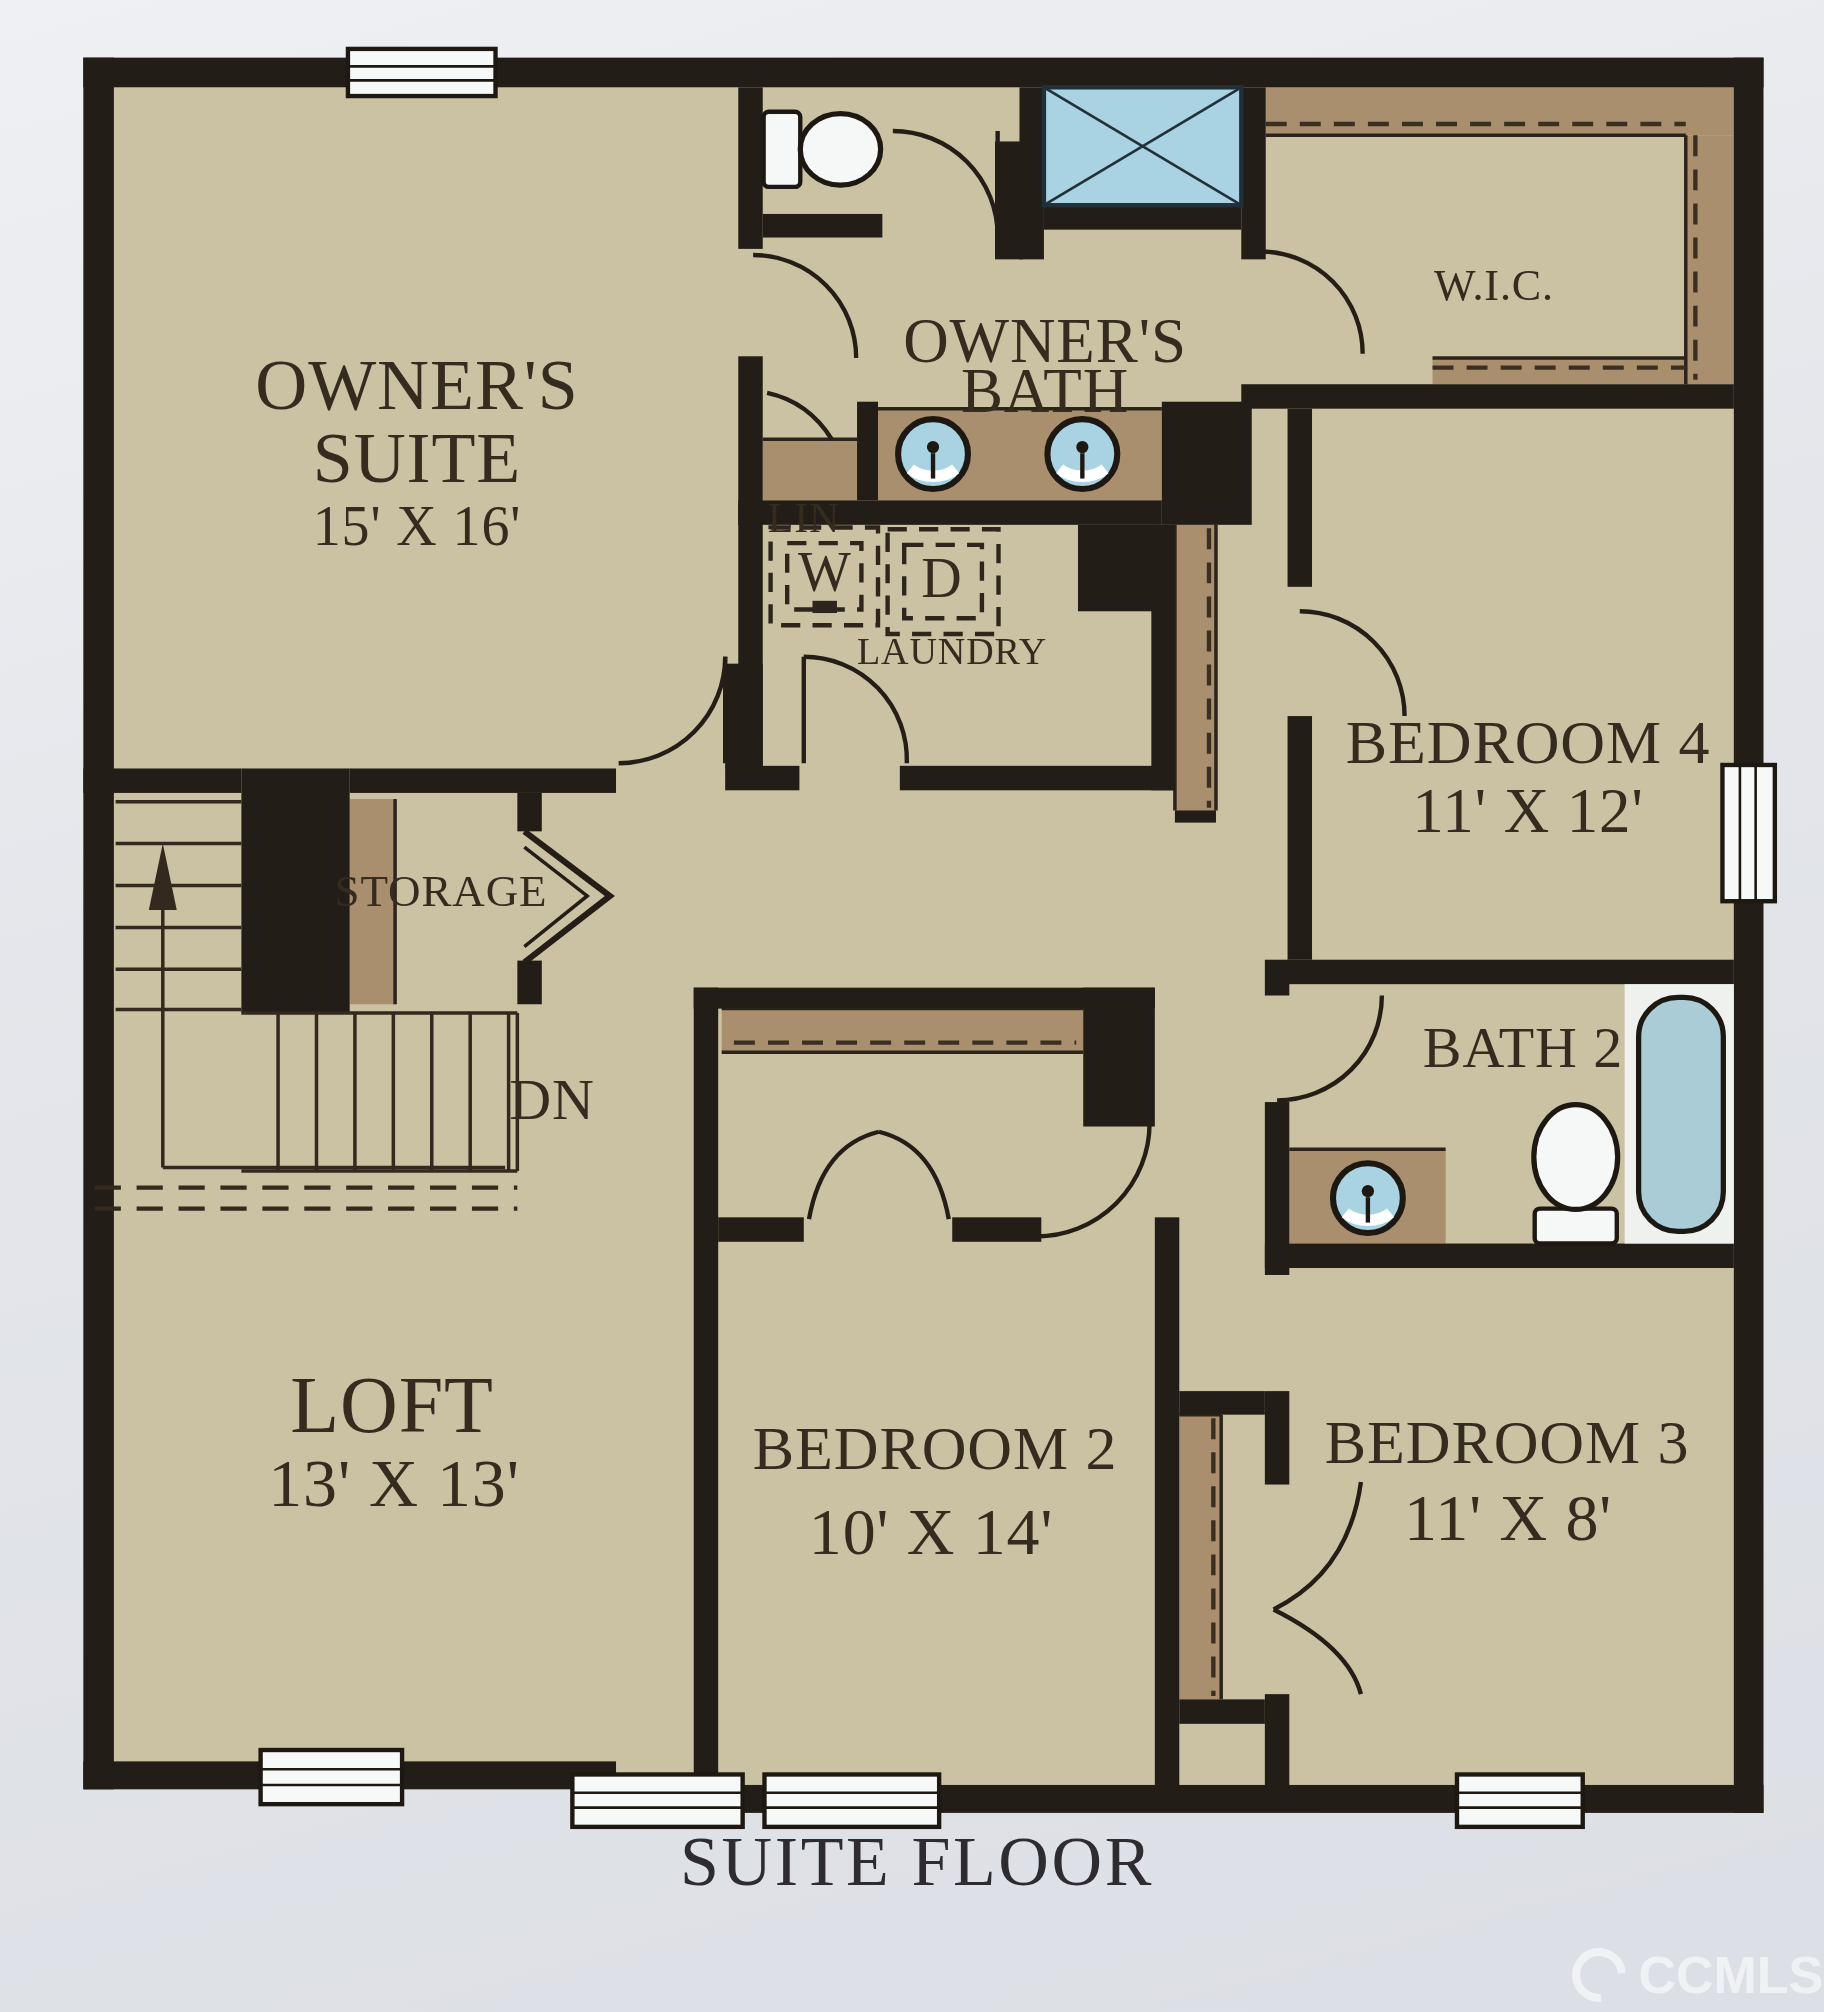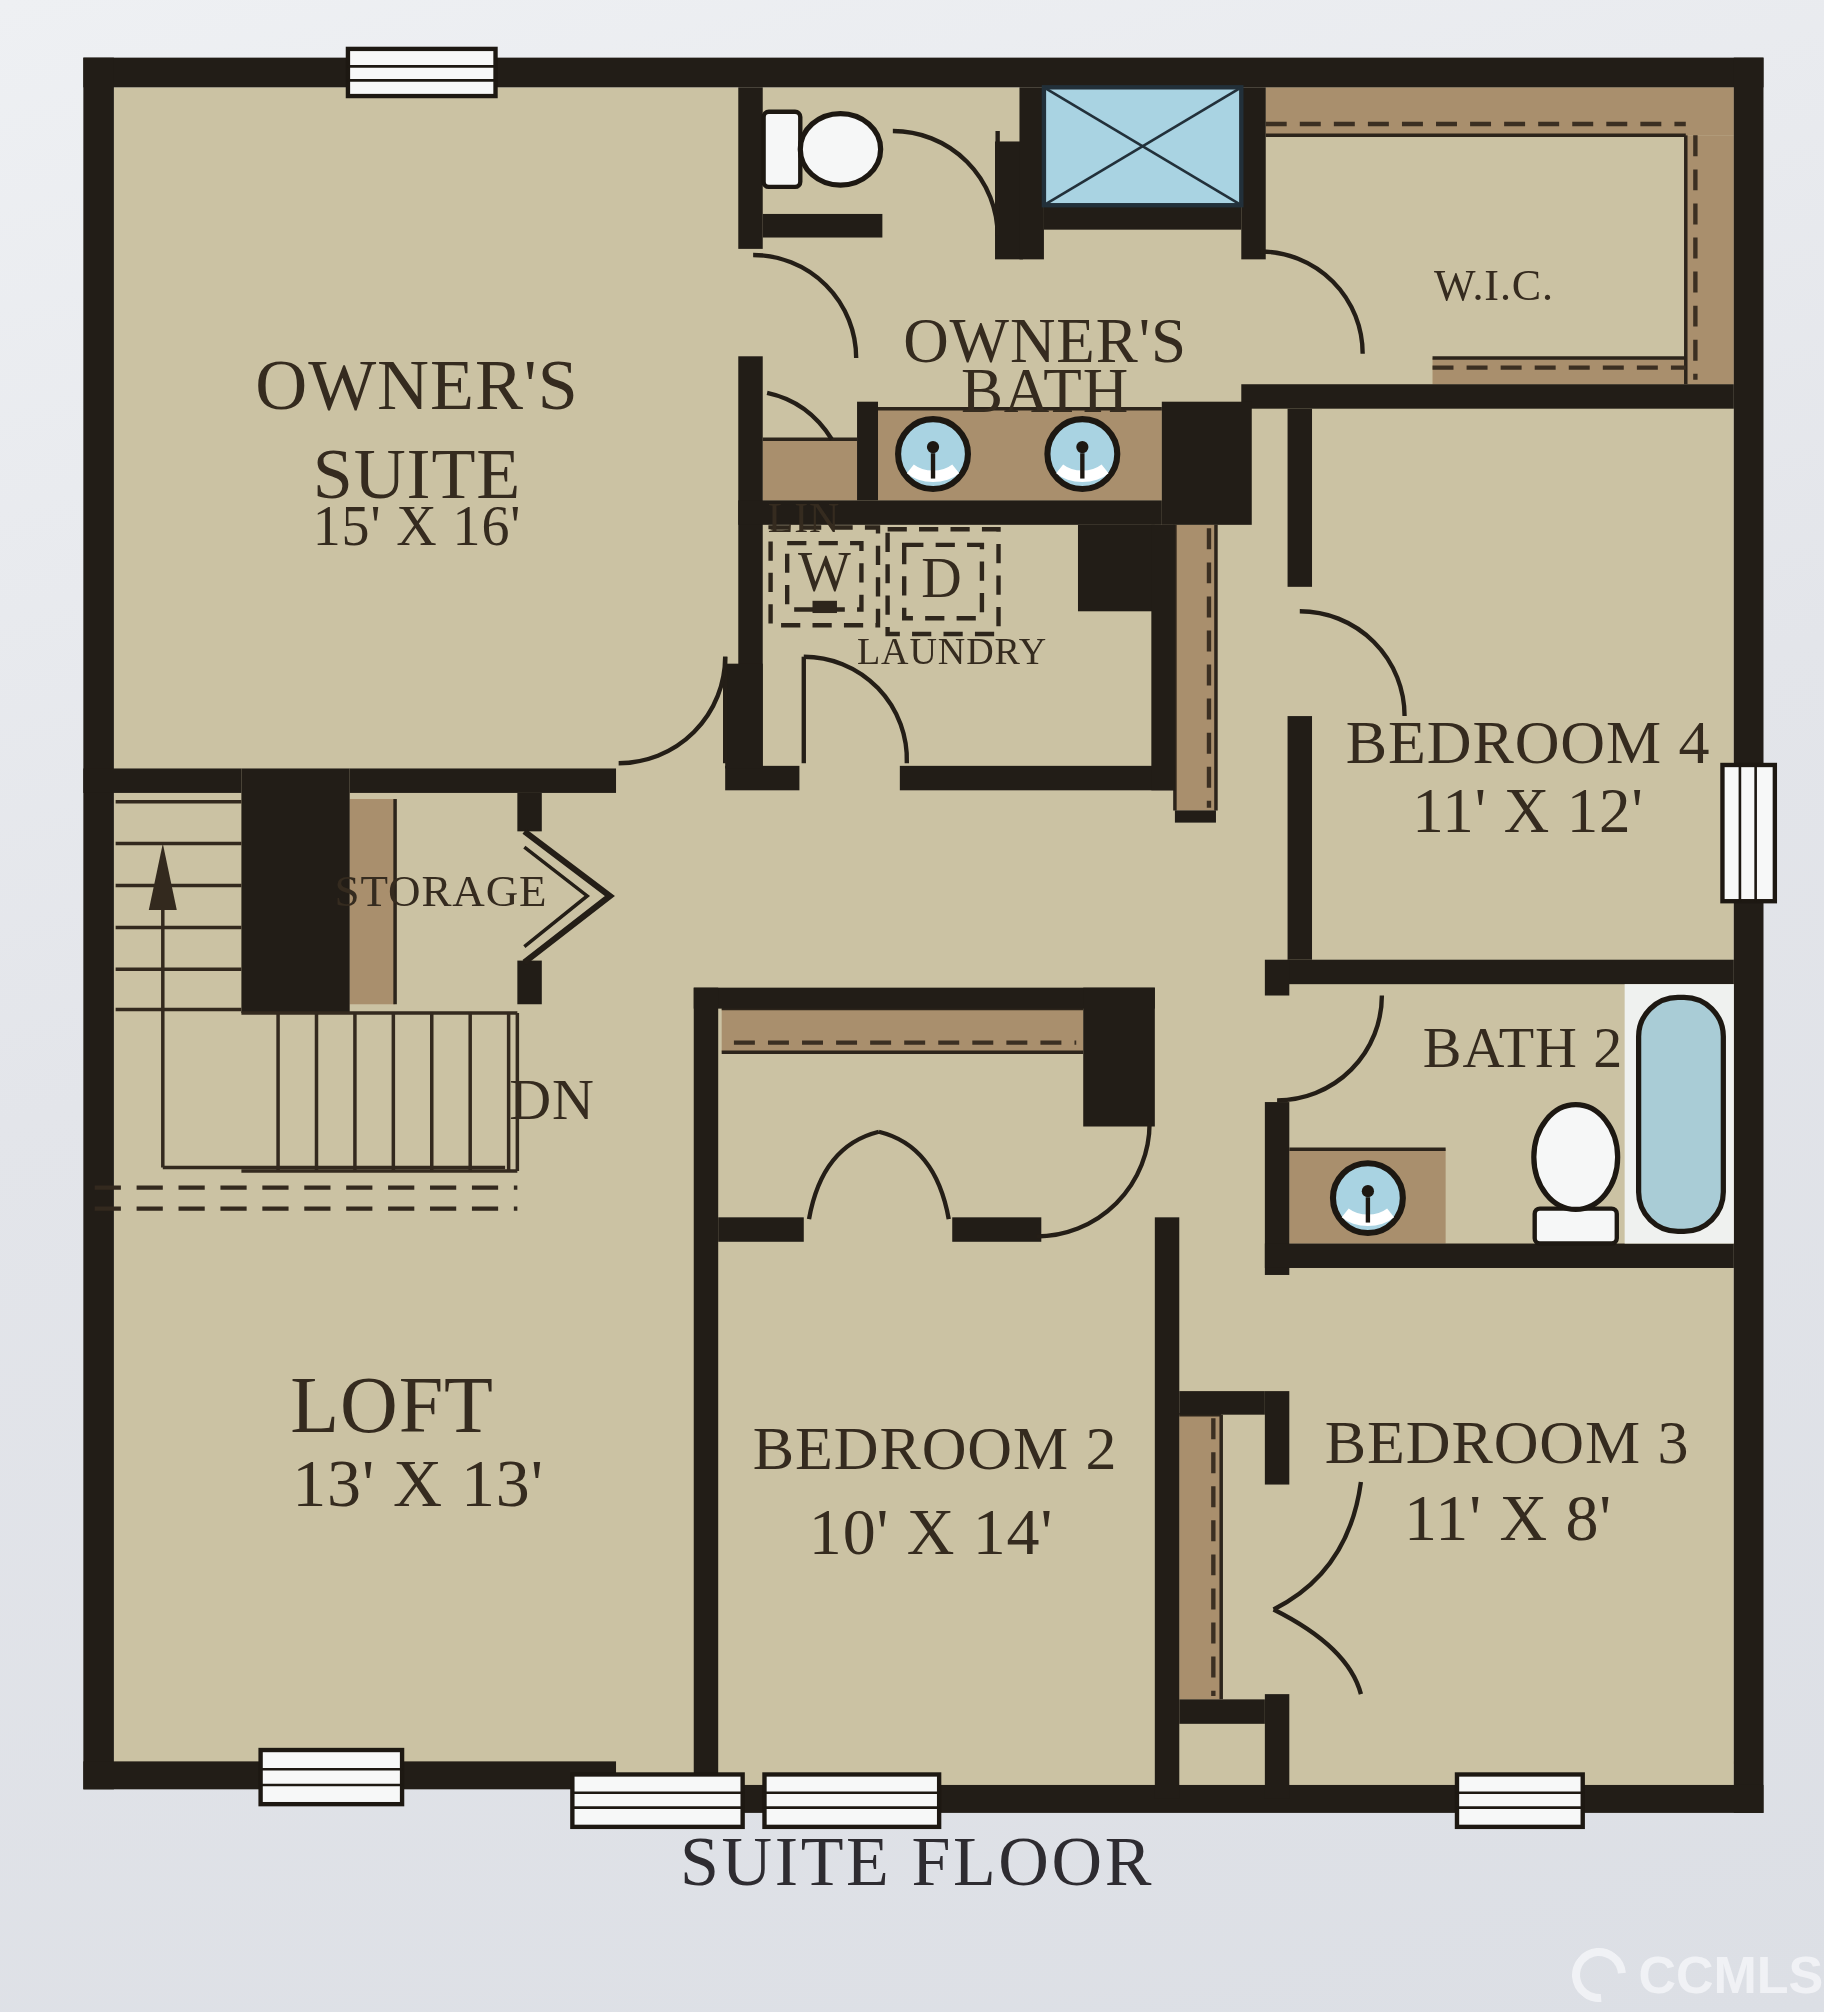--- a/index.html
+++ b/index.html
@@ -17,21 +17,21 @@
     color:#352b1f;
     white-space:nowrap;
     letter-spacing:0.9px;
     line-height:1;
     text-align:center;
   }
   .fs92{font-size:80px;}
   .fs90{font-size:62px;}
   .fs82{font-size:72px;}
   .fs80{font-size:70px;letter-spacing:2.6px;}
-  .fs78{font-size:68px;margin-left:24px;}
+  .fs78{font-size:68px;}
   .fs76{font-size:66px;}
   .fs72{font-size:63px;}
   .fs66{font-size:58px;}
   .fs64{font-size:56px;}
   .fs58{font-size:38px;}
   .fs52{font-size:45px;}
   .fs50{font-size:44px;}
   .fs48{font-size:42px;margin-top:46px;}
   .second-floor{color:#2e2c31;}
   #watermark{
@@ -303,21 +303,21 @@
 
     <path d="M 1558 1697 Q 1544 1800 1458 1843"></path>
     <path d="M 1458 1843 Q 1544 1886 1558 1940"></path>
 
     <path d="M 600 952 L 698 1026 L 600 1102" stroke-width="7"></path>
     <path d="M 600 970 L 672 1026 L 600 1084" stroke-width="4"></path>
   </g>
 </svg>
 
   <div class="lbl fs82" style="left:417px;top:385px">OWNER'S</div>
-  <div class="lbl fs82" style="left:417px;top:474px">SUITE</div>
+  <div class="lbl fs82" style="left:417px;top:458px">SUITE</div>
   <div class="lbl fs64" style="left:417px;top:526px">15' X 16'</div>
 
   <div class="lbl fs72" style="left:1045px;top:341px">OWNER'S</div>
   <div class="lbl fs72" style="left:1045px;top:391px">BATH</div>
 
   <div class="lbl fs50" style="left:1494px;top:286px">W.I.C.</div>
   <div class="lbl fs48" style="left:804px;top:472px">LIN</div>
 
   <div class="lbl fs64" style="left:825px;top:572px">W</div>
   <div class="lbl fs64" style="left:942px;top:578px">D</div>

